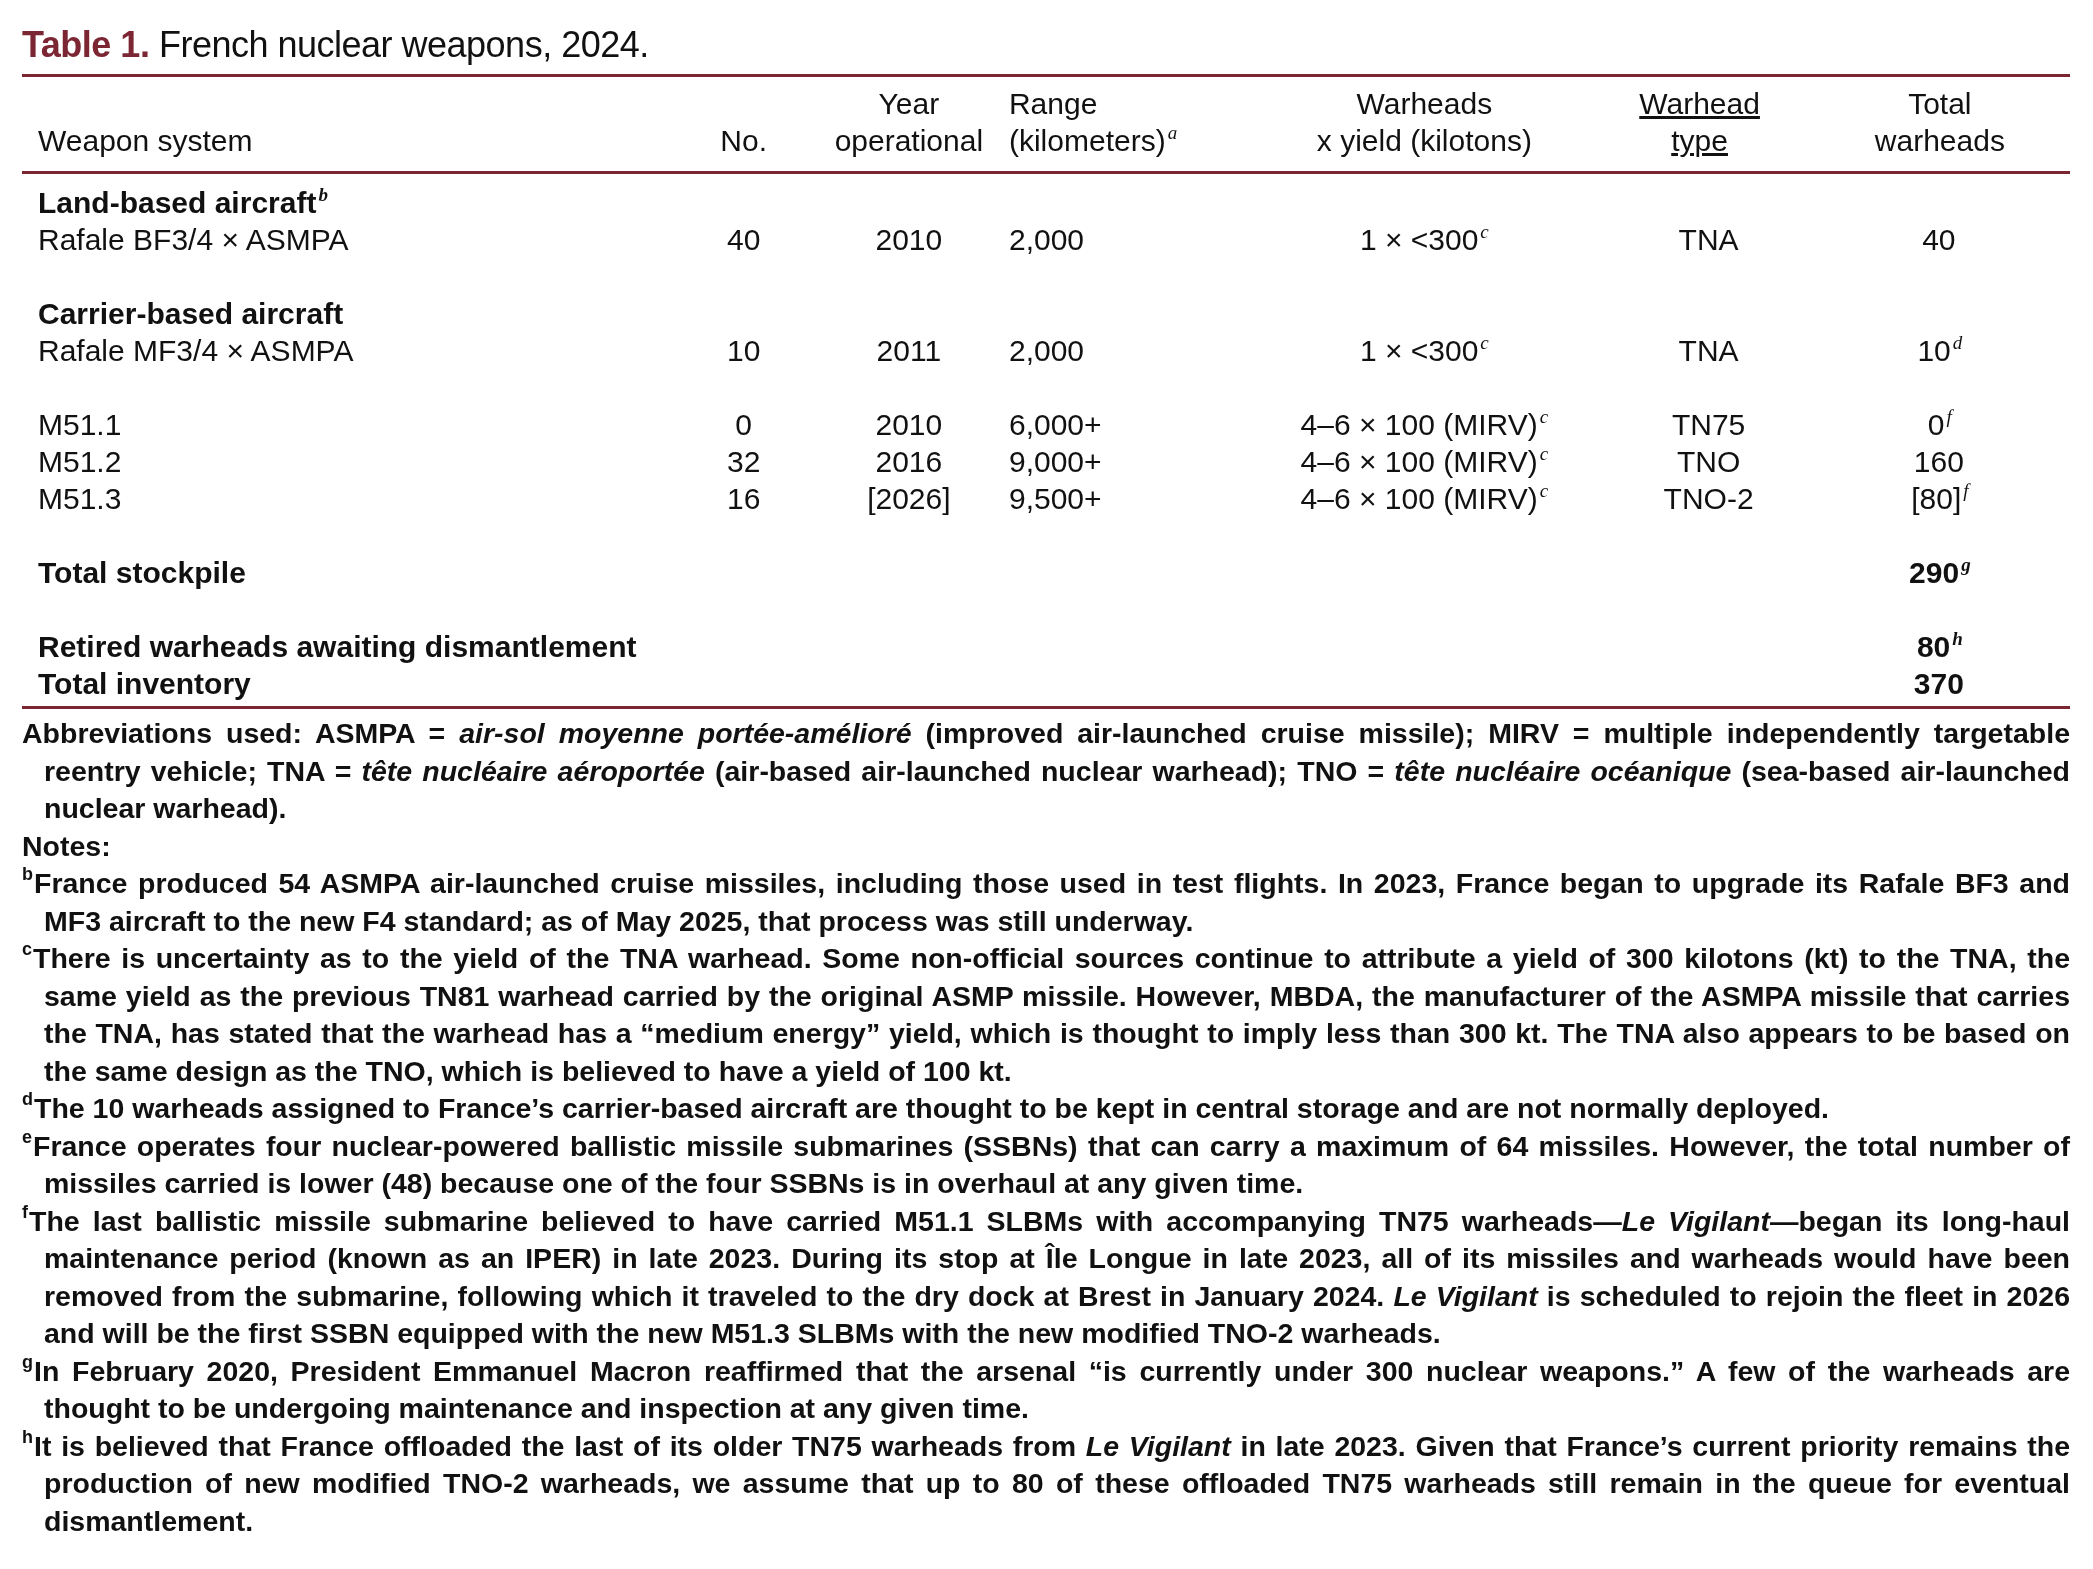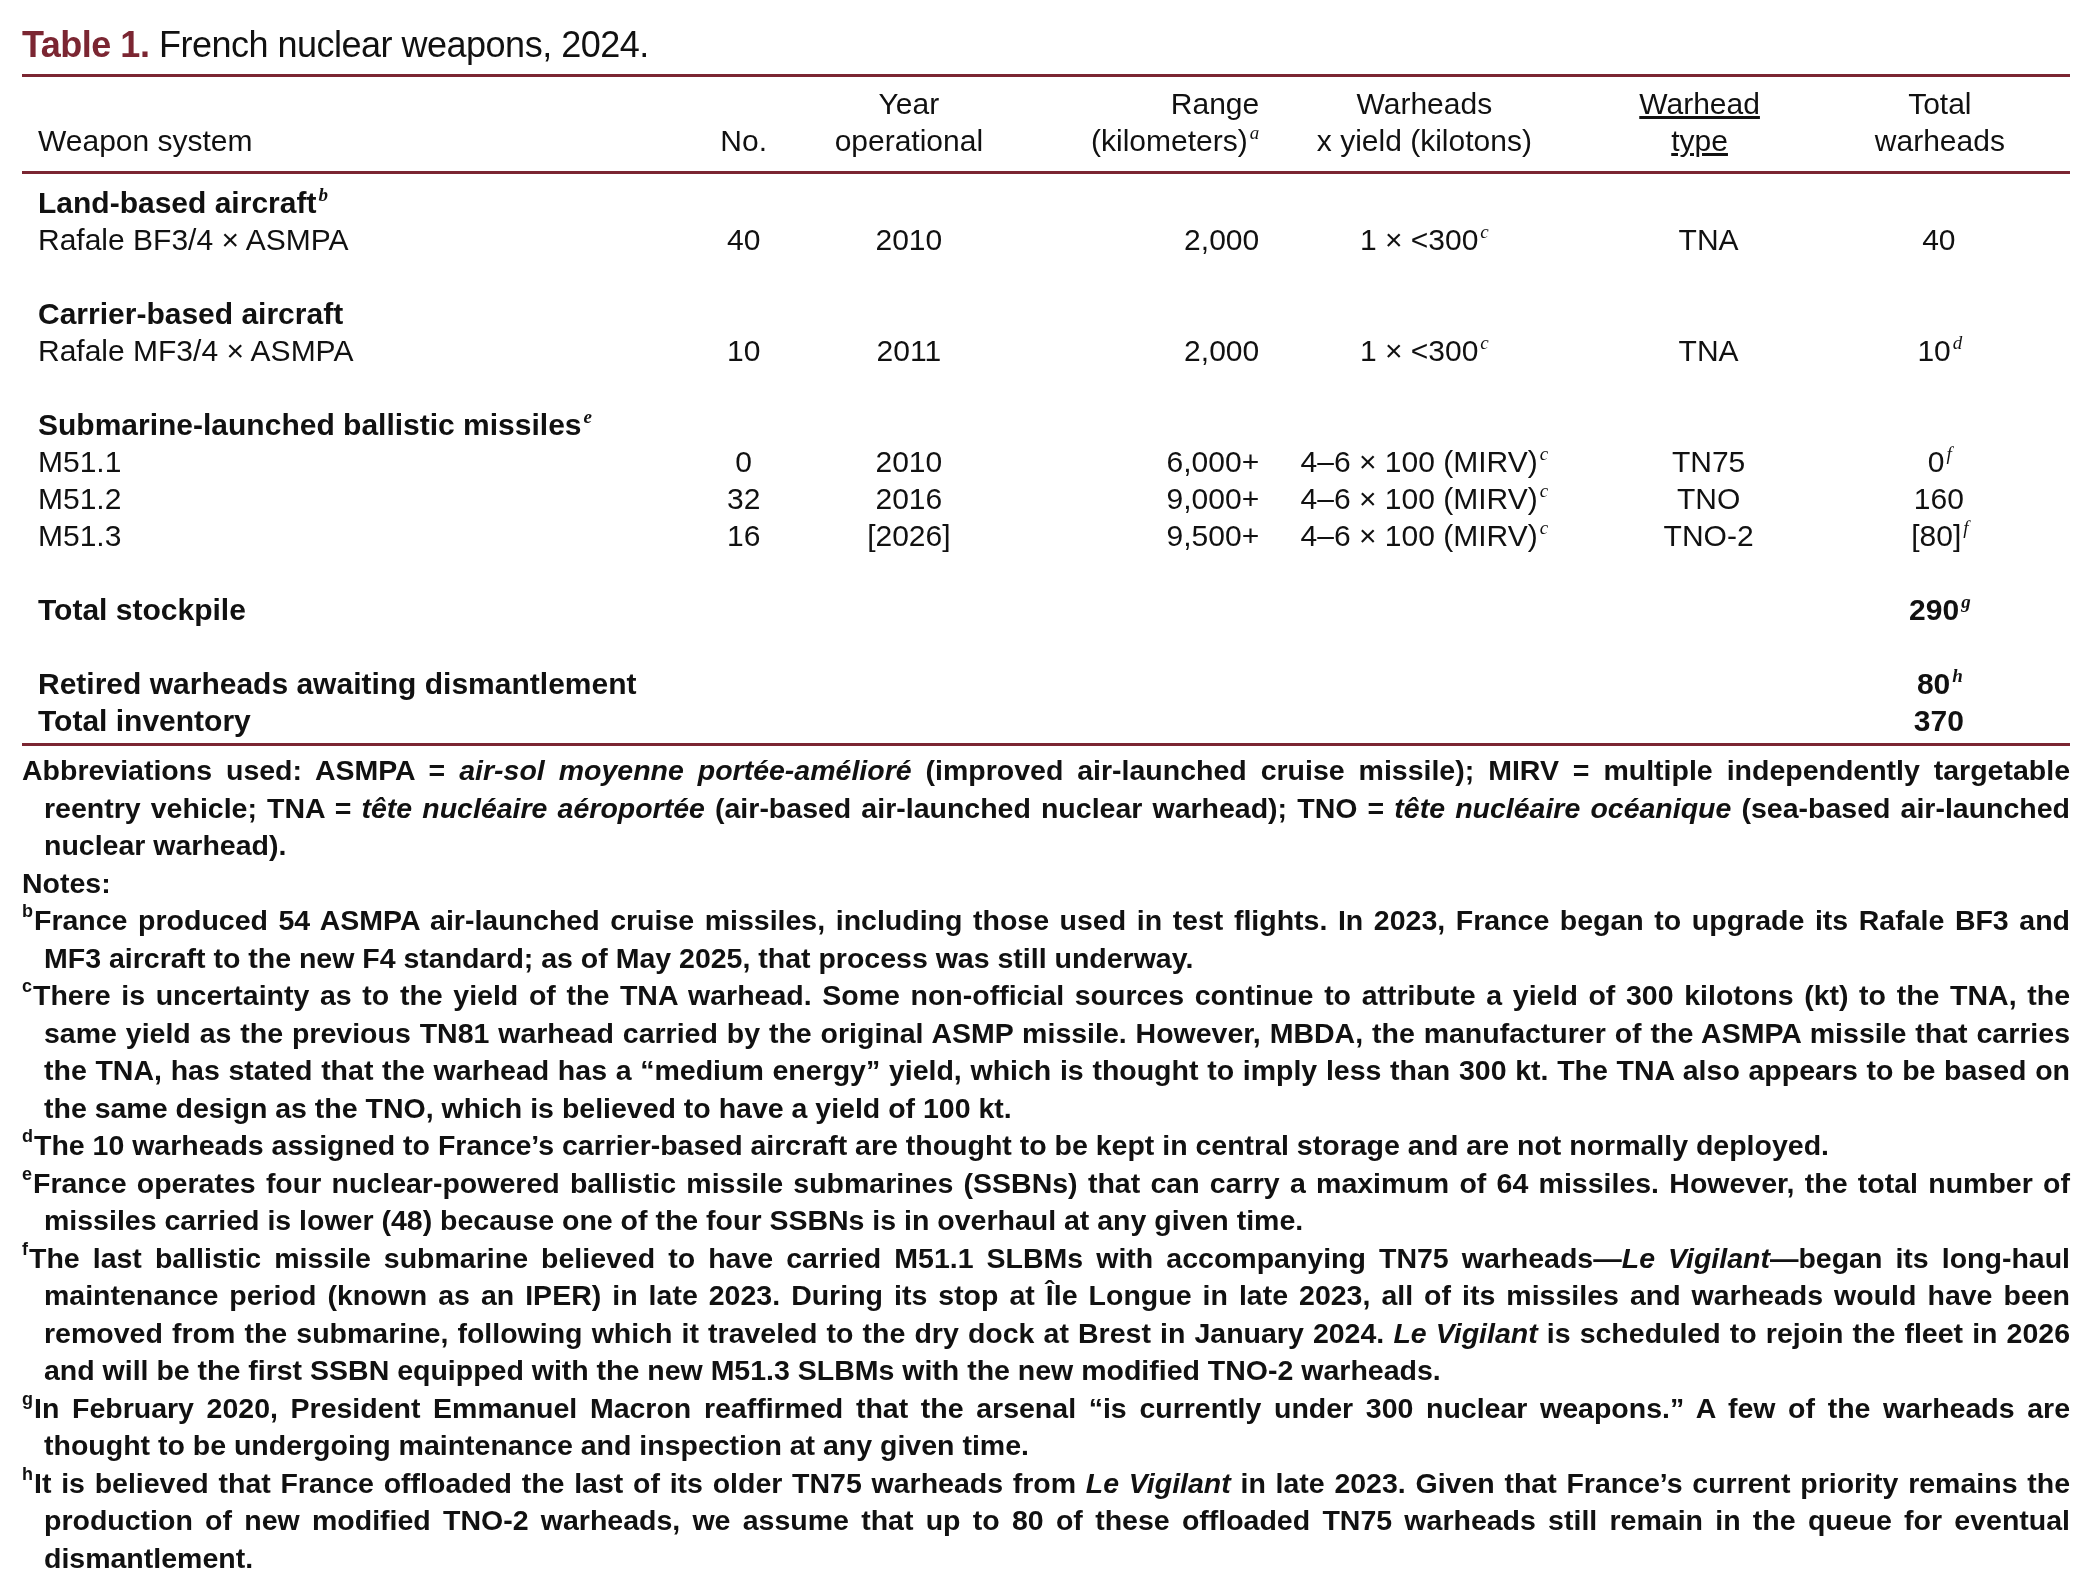--- a/index.html
+++ b/index.html
@@ -12,21 +12,21 @@
   .caption .label { color: #7b2632; font-weight: bold; }
   .caption .text { color: #111; }
   .rule { height: 3px; background: #7b2632; width: 2048px; }
   .rule.top { margin-top: 6px; }
   table { border-collapse: collapse; width: 2048px; table-layout: fixed; font-size: 30px; }
   th { font-weight: normal; vertical-align: bottom; line-height: 37px; padding: 8px 0 12px 0; }
   td { line-height: 37px; padding: 0; height: 37px; white-space: nowrap; }
   .c0 { width: 640px; text-align: left; padding-left: 16px; }
   .c1 { width: 130px; text-align: center; }
   .c2 { width: 200px; text-align: center; }
-  .c3 { width: 250px; text-align: right; }
+  .c3 { width: 250px; text-align: left; }
   .c4 { width: 330px; text-align: center; }
   .c5 { width: 220px; text-align: center; padding-left: 18px; }
   .c6 { width: 260px; text-align: center; }
   th.c5 { text-align: center; padding-left: 0; text-decoration: underline; }
   .group td { font-weight: bold; }
   .bold { font-weight: bold; }
   .spacer td { height: 37px; }
   sup { font-style: italic; font-size: 19px; line-height: 0; vertical-align: 12px; margin-left: 2px; font-family: "Liberation Serif", serif; }
   .notes { font-size: 28.5px; line-height: 37.5px; margin-top: 6px; text-align: justify; font-weight: bold; }
   .notes p { margin: 0; padding-left: 22px; text-indent: -22px; }
@@ -90,23 +90,20 @@
         <td class="c2">2011</td>
         <td class="c3">2,000</td>
         <td class="c4"><span>1 × &lt;300</span><sup>c</sup></td>
         <td class="c5">TNA</td>
         <td class="c6"><span>10</span><sup>d</sup></td>
       </tr>
       <tr class="spacer">
           <td colspan="7"></td>
         </tr>
 
-      <tr class="group">
-        <td class="c0" colspan="7"><span>Submarine-launched ballistic missiles</span><sup>e</sup></td>
-      </tr>
       <tr>
         <td class="c0">M51.1</td>
         <td class="c1">0</td>
         <td class="c2">2010</td>
         <td class="c3">6,000+</td>
         <td class="c4"><span>4–6 × 100 (MIRV)</span><sup>c</sup></td>
         <td class="c5">TN75</td>
         <td class="c6"><span>0</span><sup>f</sup></td>
       </tr>
       <tr>

